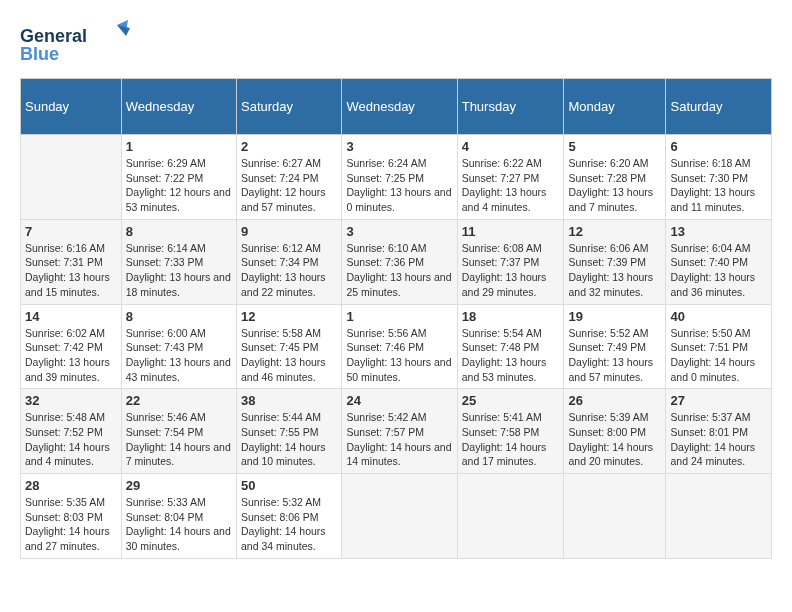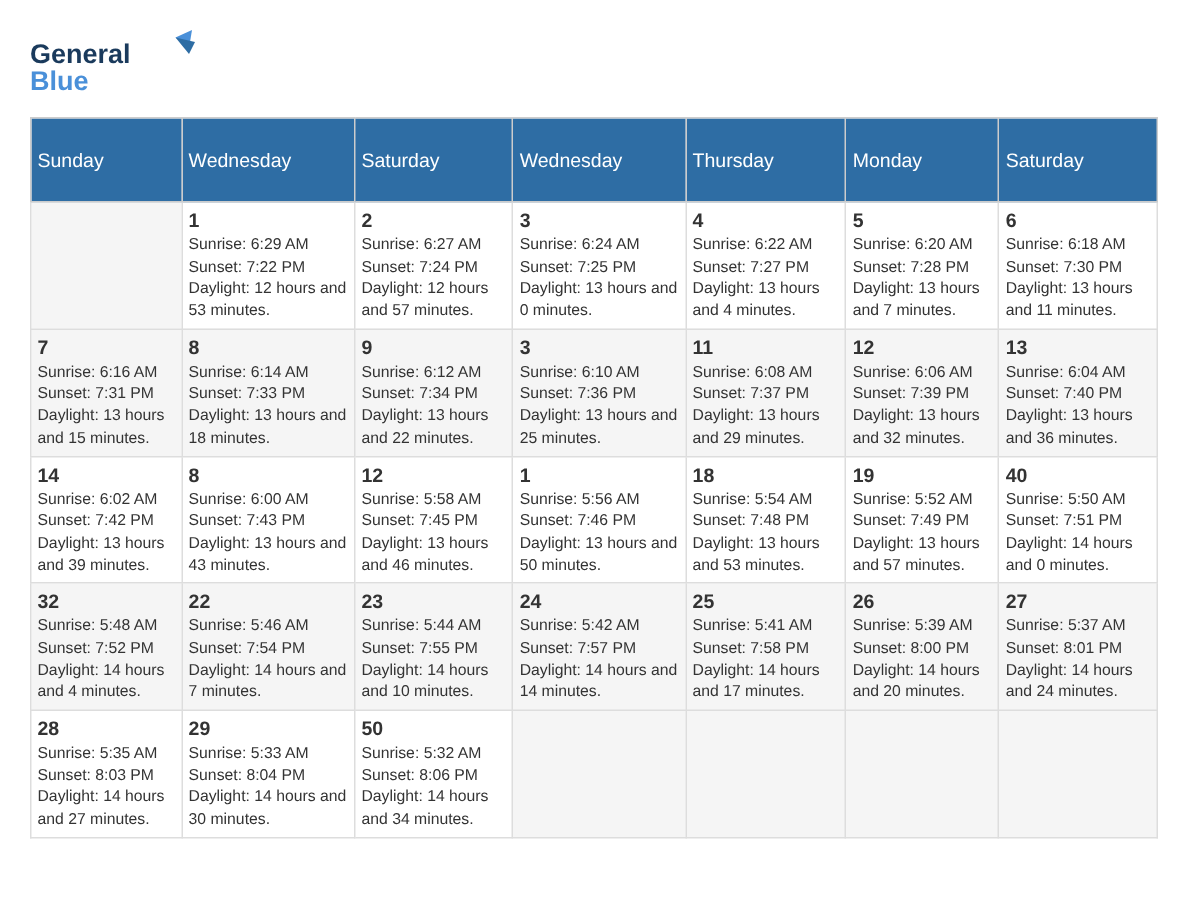--- a/index.html
+++ b/index.html
@@ -245,21 +245,21 @@
           Sunrise: 5:48 AM<br>Sunset: 7:52 PM<br>Daylight: 14 hours and 4 minutes.
         </div>
         </td>
         <td>
           <span class="day-number">22</span>
         <div class="day-info">
           Sunrise: 5:46 AM<br>Sunset: 7:54 PM<br>Daylight: 14 hours and 7 minutes.
         </div>
         </td>
         <td>
-          <span class="day-number">23</span>
+          <span class="day-number">38</span>
         <div class="day-info">
           Sunrise: 5:44 AM<br>Sunset: 7:55 PM<br>Daylight: 14 hours and 10 minutes.
         </div>
         </td>
         <td>
           <span class="day-number">24</span>
         <div class="day-info">
           Sunrise: 5:42 AM<br>Sunset: 7:57 PM<br>Daylight: 14 hours and 14 minutes.
         </div>
         </td>

